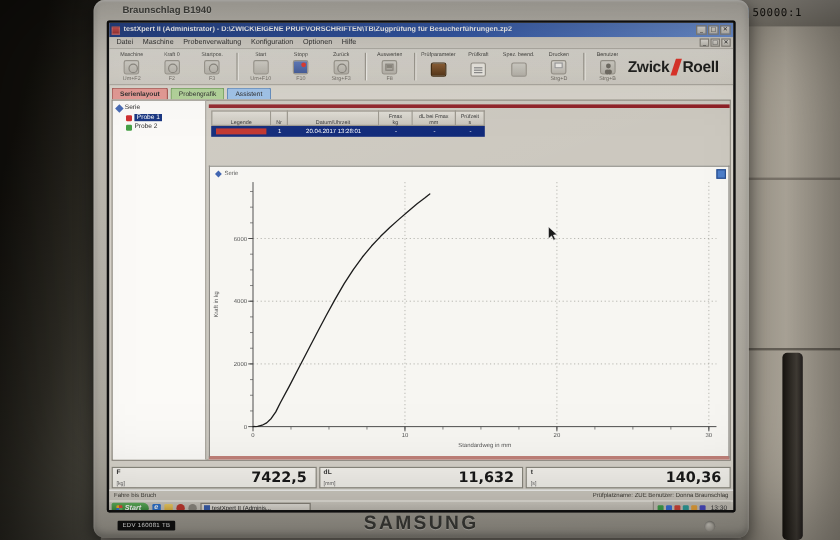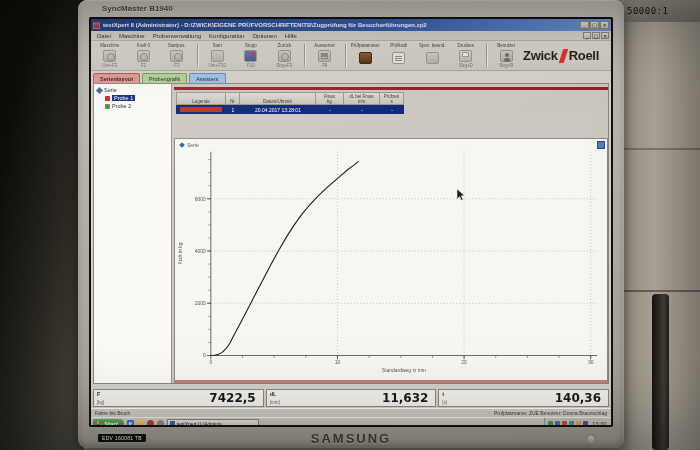--- a/index.html
+++ b/index.html
@@ -14,21 +14,21 @@
   .equip-groove{position:absolute;left:34px;top:294px;width:17px;height:156px;border-radius:4px;background:linear-gradient(90deg,#17140f,#46413a 70%,#262220);}
   .plate{position:absolute;left:598px;top:0;width:102px;height:22px;background:linear-gradient(#9b968d,#7d786e);display:flex;align-items:center;gap:3px;padding:0 4px;z-index:5;}
   .plate-badge{width:11px;height:11px;border-radius:50%;background:#3f8f4f;color:#fff;font-size:5px;font-weight:bold;display:flex;align-items:center;justify-content:center;border:1px solid #2c6b39;}
   .plate-chip{width:8px;height:8px;background:#3a6fb0;border:1px solid #28527f;}
   .plate-text{font-family:"DejaVu Sans Mono",monospace;font-size:9px;font-weight:normal;color:#14120e;letter-spacing:.5px;}
   
   .monitor{position:absolute;left:78px;top:0;width:546px;height:448px;border-radius:9px;
     background:linear-gradient(175deg,#c7c3ba,#b2aea5 55%,#9d998f);
     box-shadow:0 4px 14px rgba(0,0,0,.55), inset 0 1px 2px rgba(255,255,255,.5), inset 0 -3px 6px rgba(0,0,0,.25);z-index:10;}
   .brand-top{position:absolute;left:24px;top:4px;font-size:8px;font-weight:bold;color:#474742;text-shadow:0 1px 0 rgba(255,255,255,.35);}
-  .brand-bottom{position:absolute;left:0;right:0;bottom:2px;text-align:center;font-size:13px;font-weight:bold;letter-spacing:2px;color:#3c3c38;text-shadow:0 1px 0 rgba(255,255,255,.3);}
+  .brand-bottom{position:absolute;left:0;right:0;bottom:2px;text-align:center;font-size:16px;font-weight:bold;letter-spacing:2px;color:#3c3c38;text-shadow:0 1px 0 rgba(255,255,255,.3);}
   .sticker{position:absolute;left:20px;bottom:6px;background:#111;color:#eee;font-size:5px;padding:1px 4px;border-radius:1px;letter-spacing:.3px;}
   .power-btn{position:absolute;right:28px;bottom:5px;width:9px;height:9px;border-radius:50%;background:radial-gradient(circle at 35% 30%,#d8d4cb,#8f8b82);box-shadow:inset 0 1px 2px rgba(0,0,0,.4);}
   .screen{position:absolute;left:11px;right:11px;top:17px;bottom:21px;background:#1a1a1a;padding:2px;border-radius:2px;box-shadow:inset 0 0 6px rgba(0,0,0,.8);}
   .ui{position:relative;width:100%;height:100%;background:#d6d2c9;overflow:hidden;}
   .ui::after{content:"";position:absolute;inset:0;background:linear-gradient(160deg,rgba(255,255,255,.10),rgba(255,255,255,0) 45%);pointer-events:none;z-index:50;}
   
   .titlebar{position:absolute;left:0;right:0;top:0;height:12px;background:linear-gradient(90deg,#10307c,#2b52a8 55%,#6e93d6);display:flex;align-items:center;padding:0 2px;gap:3px;}
   .app-icon{width:7px;height:7px;background:linear-gradient(#d44,#922);border:1px solid #fff3;flex:none;}
   .title-text{color:#fff;font-size:6px;font-weight:bold;white-space:nowrap;overflow:hidden;flex:1;}
   .winbtns{display:flex;gap:1px;flex:none;}
@@ -125,21 +125,21 @@
     <div class="equip-seam2"></div>
     <div class="equip-groove"></div>
   </div>
   <div class="plate">
     <div class="plate-badge">10</div>
     <div class="plate-chip"></div>
     <div class="plate-text">50000:1</div>
   </div>
 
   <div class="monitor">
-    <div class="brand-top">SyncMaster B1940</div>
+    <div class="brand-top">Braunschlag B1940</div>
     <div class="brand-bottom">SAMSUNG</div>
     <div class="sticker">EDV 160081 TB</div>
     <div class="power-btn"></div>
 
     <div class="screen">
       <div class="ui">
 
         <div class="titlebar">
           <div class="app-icon"></div>
           <div class="title-text">testXpert II (Administrator) - D:\ZWICK\EIGENE PRÜFVORSCHRIFTEN\TB\Zugprüfung für Besucherführungen.zp2</div>

